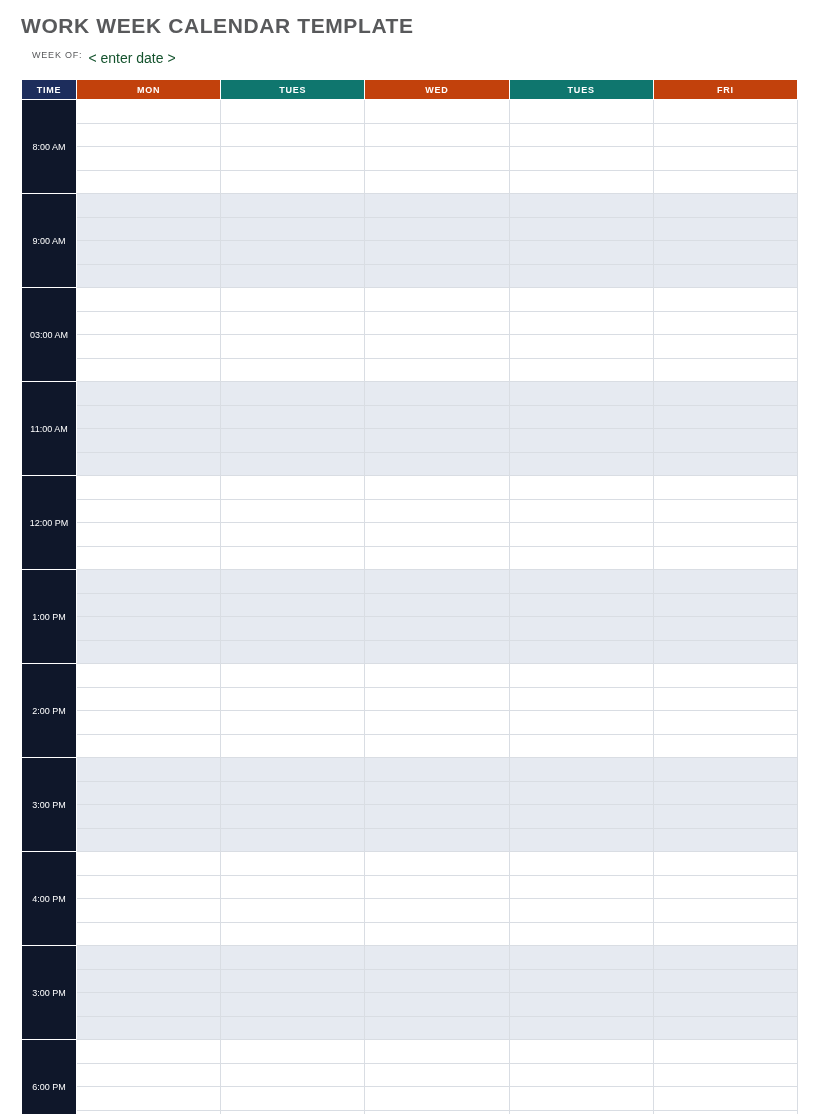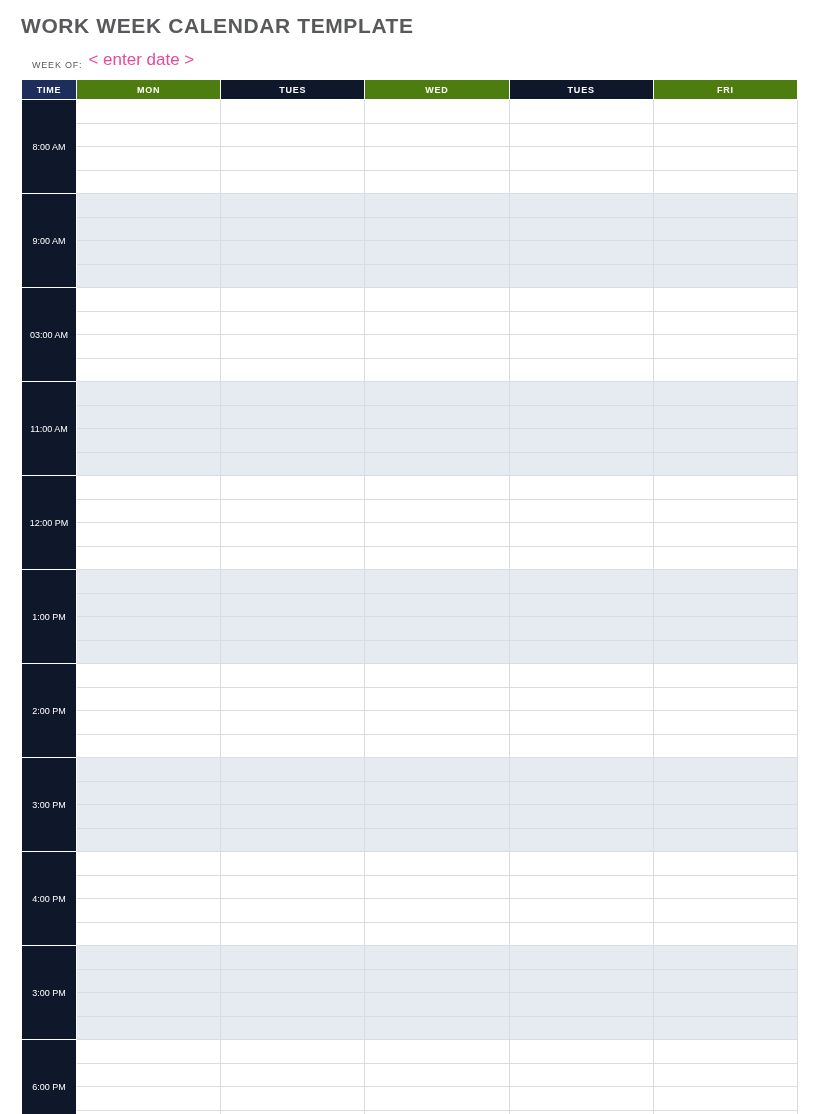--- a/index.html
+++ b/index.html
@@ -28,32 +28,32 @@
     font-weight: bold;
     letter-spacing: 0.6px;
     color: #58595b;
     font-family: "Liberation Sans", sans-serif;
   }
   .weekof-row {
     position: absolute;
     left: 32px;
     top: 50px;
     display: flex;
-    align-items: flex-end;
+    align-items: flex-start;
     gap: 6px;
   }
   .weekof-label {
     font-size: 9px;
     letter-spacing: 0.8px;
     color: #58595b;
     font-weight: normal;
   }
   .weekof-value {
-    font-size: 17px;
-    color: #ec4899;
+    font-size: 14px;
+    color: #14532d;
     font-weight: normal;
   }
 
   table.cal {
     position: absolute;
     left: 21px;
     top: 79px;
     width: 776px;
     border-collapse: collapse;
     table-layout: fixed;
@@ -68,22 +68,22 @@
   th.hdr {
     height: 19px;
     color: #ffffff;
     font-size: 9px;
     font-weight: bold;
     letter-spacing: 0.8px;
     vertical-align: middle;
     border: 1px solid #ffffff;
   }
   th.hdr-time { background: #1d2d5c; }
-  th.hdr-dark { background: #0f172a; }
-  th.hdr-mid  { background: #4d7c0f; }
+  th.hdr-dark { background: #0f766e; }
+  th.hdr-mid  { background: #c2410c; }
 
   td.timecell {
     color: #ffffff;
     font-size: 9px;
     text-align: center;
     vertical-align: middle;
     border: 1px solid #ffffff;
     font-weight: normal;
   }
   td.timecell.dark { background: #0f172a; }

